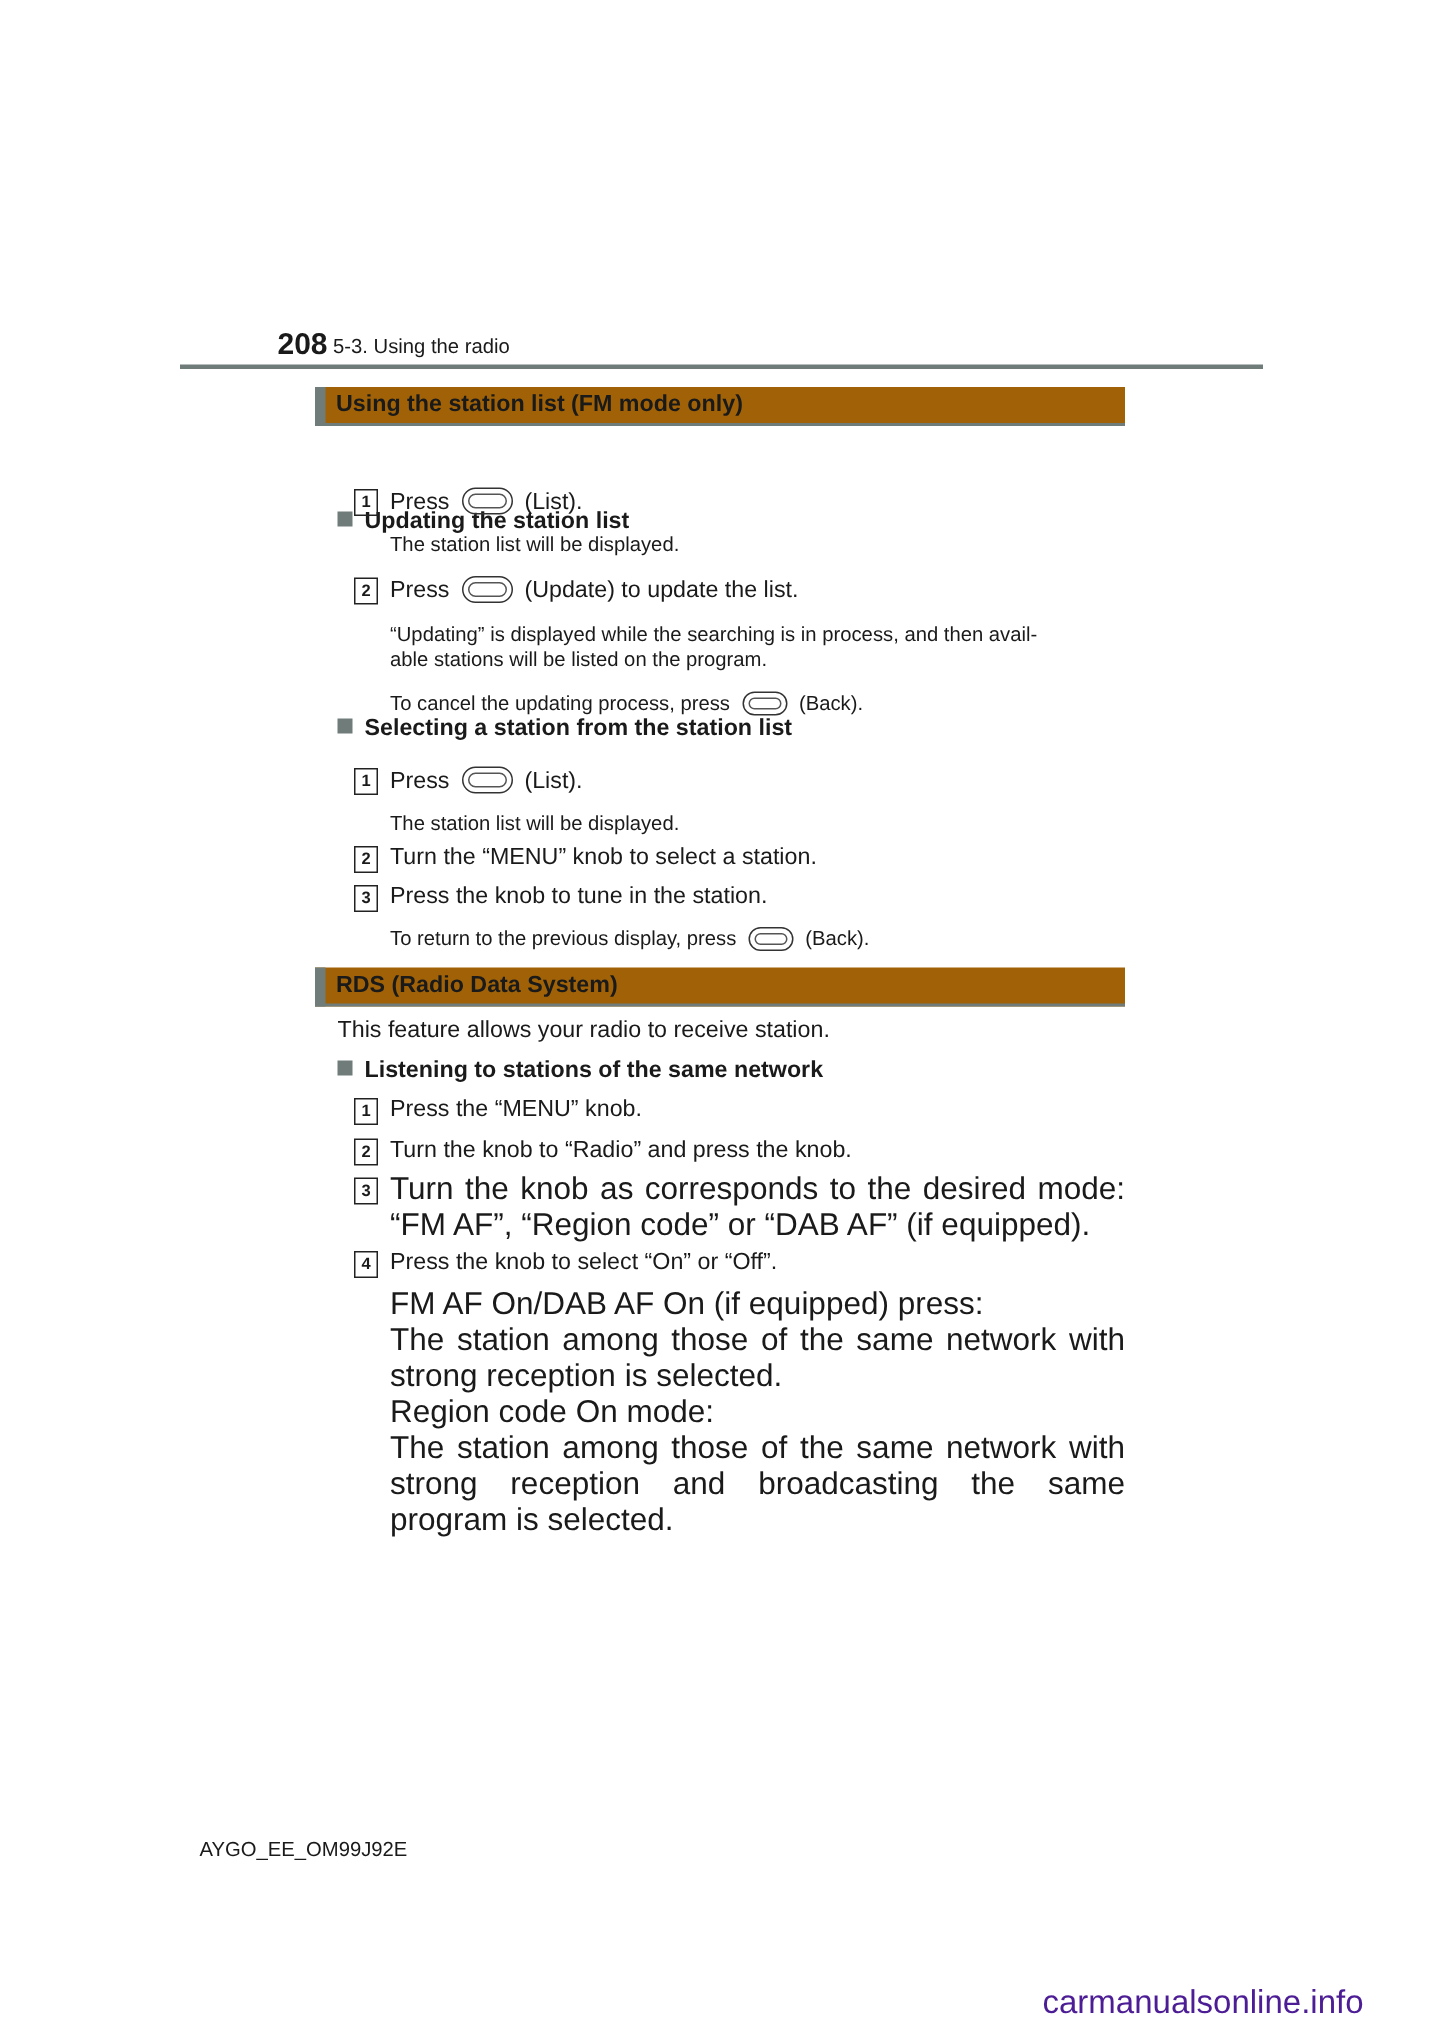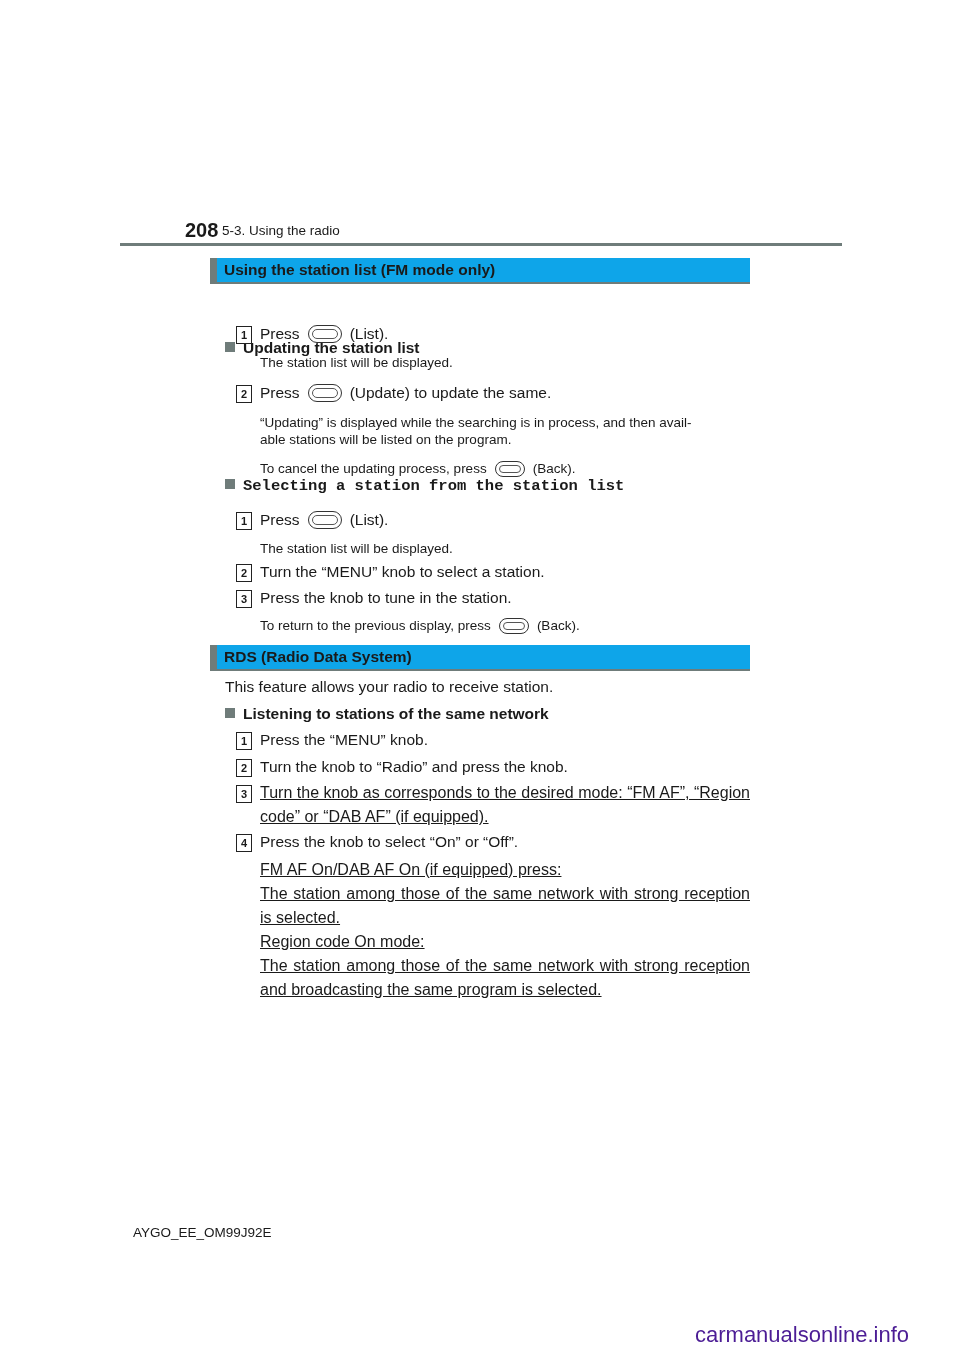--- a/index.html
+++ b/index.html
@@ -1,37 +1,37 @@
 <!DOCTYPE html>
 <html><head>
 <meta charset="utf-8">
 <style>
   html, body { margin:0; padding:0; background:#ffffff; }
   body { width:960px; height:1358px; position:relative; overflow:hidden;
          font-family:"Liberation Sans", sans-serif; color:#1a1a1a; }
   .page-num { position:absolute; left:185px; top:219px; font-size:20px; font-weight:bold; }
   .chapter { position:absolute; left:222px; top:223px; font-size:13.5px; }
   .top-rule { position:absolute; left:120px; top:243px; width:722px; height:3px; background:#6f7c7a; }
-  .sec-head { position:absolute; left:210px; width:540px; height:24px; background:#0ea5e9;
+  .sec-head { position:absolute; left:210px; width:540px; height:24px; background:#a16207;
               border-bottom:2px solid #6f7c7a; }
   .sec-head .bar { position:absolute; left:0; top:0; width:7px; height:26px; background:#6f7c7a; }
   .sec-head .txt { position:absolute; left:14px; top:3px; font-size:15.5px; font-weight:bold; }
   .sub { position:absolute; left:225px; font-size:15.5px; font-weight:bold; }
   .sub .sq { display:inline-block; width:10px; height:10px; background:#6f7c7a; margin-right:8px; vertical-align:1px; }
   .step { position:absolute; left:236px; font-size:15.5px; }
   .num { position:absolute; left:0; top:1px; width:14px; height:16px; border:1px solid #222;
          font-size:11px; font-weight:bold; text-align:center; line-height:16px; }
   .step .body { position:absolute; left:24px; top:0; white-space:nowrap; }
   .btn-icon { display:inline-block; width:34px; height:18px; border:1.5px solid #333; border-radius:9px;
               vertical-align:-4px; margin:0 8px; position:relative; box-sizing:border-box; }
   .btn-icon::after { content:""; position:absolute; left:3px; top:3px; right:3px; bottom:3px;
                      border:1px solid #555; border-radius:6px; }
   .btn-icon.sm { width:30px; height:16px; }
   .note { position:absolute; left:260px; font-size:13.5px; line-height:17px; }
-  .para { position:absolute; left:260px; width:490px; font-size:16px; line-height:24px;text-decoration:underline; }
+  .para { position:absolute; left:260px; width:490px; font-size:21px; line-height:24px; }
   .justify { text-align:justify; }
   .intro { position:absolute; left:225px; font-size:15.5px; }
   .footer { position:absolute; left:133px; top:1225px; font-size:13.5px;text-align:right; }
   .watermark { position:absolute; left:695px; top:1322px; font-size:22px; color:#4c1d95; }
 </style>
 </head>
 <body>
 
 <div class="page-num">208</div>
 <div class="chapter">5-3. Using the radio</div>
@@ -47,27 +47,27 @@
 </div>
 
 <div class="step" style="top:325px;">
   <div class="num">1</div>
   <div class="body"><span>Press</span><span class="btn-icon"></span><span>(List).</span></div>
 </div>
 <div class="note" style="top:354px;">The station list will be displayed.</div>
 
 <div class="step" style="top:384px;">
   <div class="num">2</div>
-  <div class="body"><span>Press</span><span class="btn-icon"></span><span>(Update) to update the same.</span></div>
+  <div class="body"><span>Press</span><span class="btn-icon"></span><span>(Update) to update the list.</span></div>
 </div>
 <div class="note" style="top:414px;">“Updating” is displayed while the searching is in process, and then avail-</div>
 <div class="note" style="top:431px;">able stations will be listed on the program.</div>
 <div class="note" style="top:460px;"><span>To cancel the updating process, press</span><span class="btn-icon sm"></span><span>(Back).</span></div>
 
-<div class="sub" style="top:477px;font-family:Liberation Mono, monospace;">
+<div class="sub" style="top:477px;">
   <span class="sq"></span><span>Selecting a station from the station list</span>
 </div>
 
 <div class="step" style="top:511px;">
   <div class="num">1</div>
   <div class="body"><span>Press</span><span class="btn-icon"></span><span>(List).</span></div>
 </div>
 <div class="note" style="top:540px;">The station list will be displayed.</div>
 
 <div class="step" style="top:563px;">

